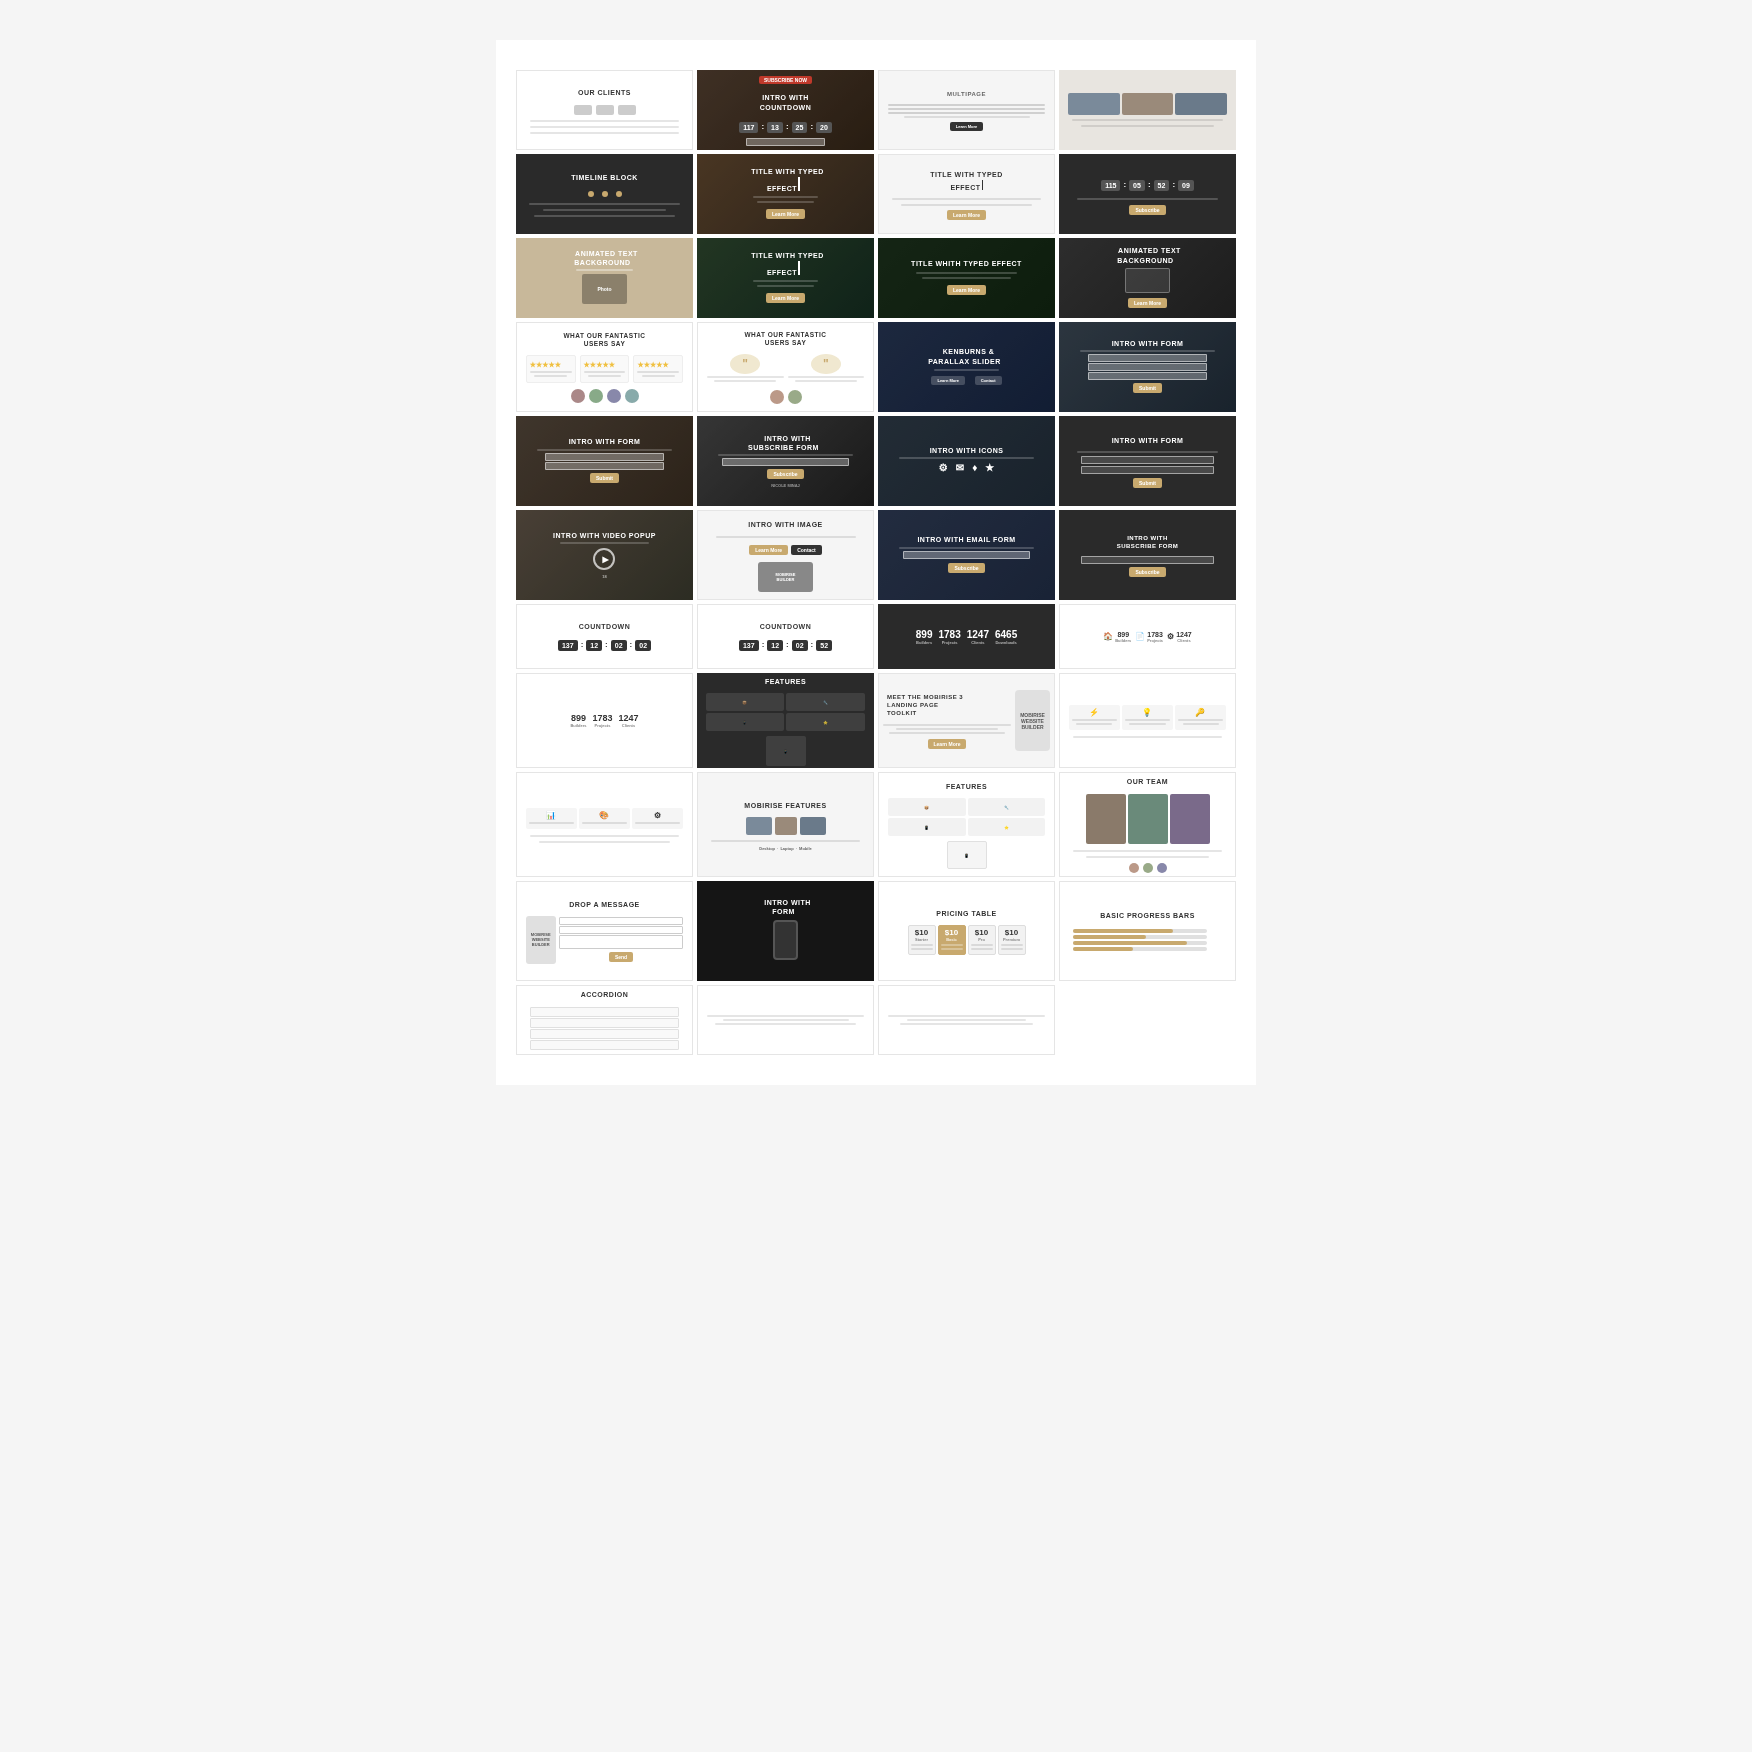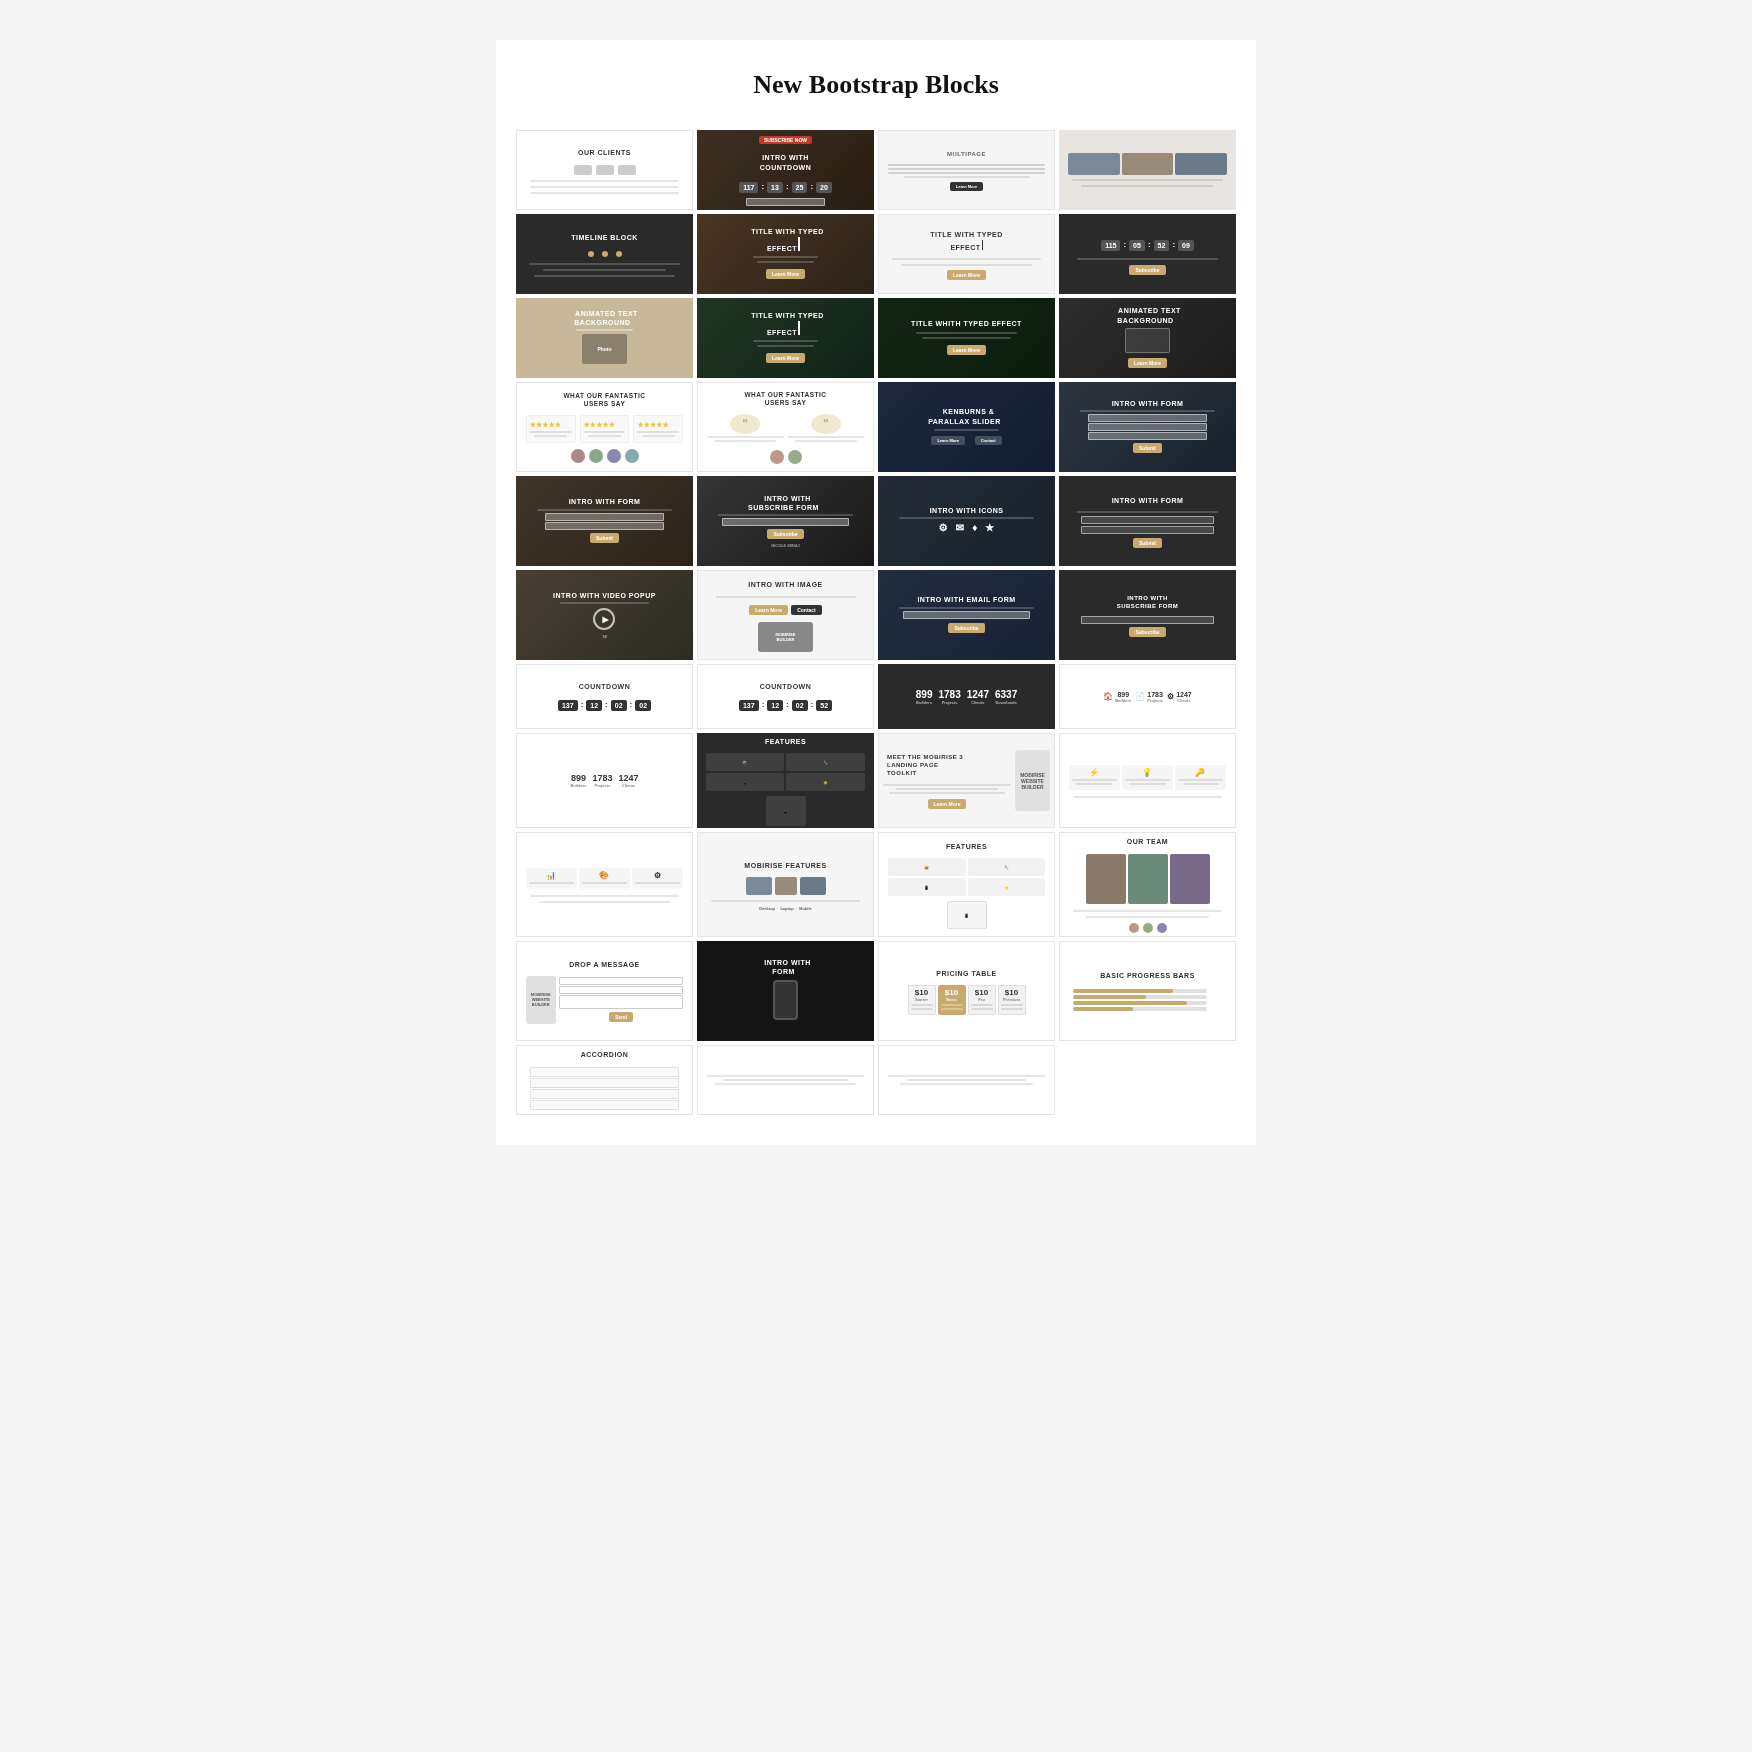--- a/index.html
+++ b/index.html
@@ -207,21 +207,20 @@
       height: 22px; border-radius: 2px; background: #888;
     }
     .g1 { background: #7a8a9a; }
     .g2 { background: #9a8a7a; }
     .g3 { background: #6a7a8a; }
   </style>
 </head>
 <body>
 
 <div class="page-wrapper">
-  <h1 class="page-title">New Bootstrap Blocks</h1>
 
   <div class="grid-container">
 
     <div class="block bg-white" style="min-height:80px;">
       <span class="block-label" style="color:#333;font-size:7px;">OUR CLIENTS</span>
       <div class="mini-avatar-row">
         <div style="width:18px;height:10px;background:#ccc;border-radius:2px;"></div>
         <div style="width:18px;height:10px;background:#ccc;border-radius:2px;"></div>
         <div style="width:18px;height:10px;background:#ccc;border-radius:2px;"></div>
       </div>
@@ -548,21 +547,21 @@
         </div>
         <div class="mini-stat">
           <div class="mini-stat-num-white">1783</div>
           <div class="mini-stat-lbl-white">Projects</div>
         </div>
         <div class="mini-stat">
           <div class="mini-stat-num-white">1247</div>
           <div class="mini-stat-lbl-white">Clients</div>
         </div>
         <div class="mini-stat">
-          <div class="mini-stat-num-white">6337</div>
+          <div class="mini-stat-num-white">6465</div>
           <div class="mini-stat-lbl-white">Downloads</div>
         </div>
       </div>
     </div>
 
     <div class="block bg-white" style="min-height:55px;">
       <div class="mini-stat-row" style="gap:4px;">
         <div class="mini-stat" style="display:flex;align-items:center;gap:2px;">
           <span style="font-size:8px;">🏠</span>
           <div>

